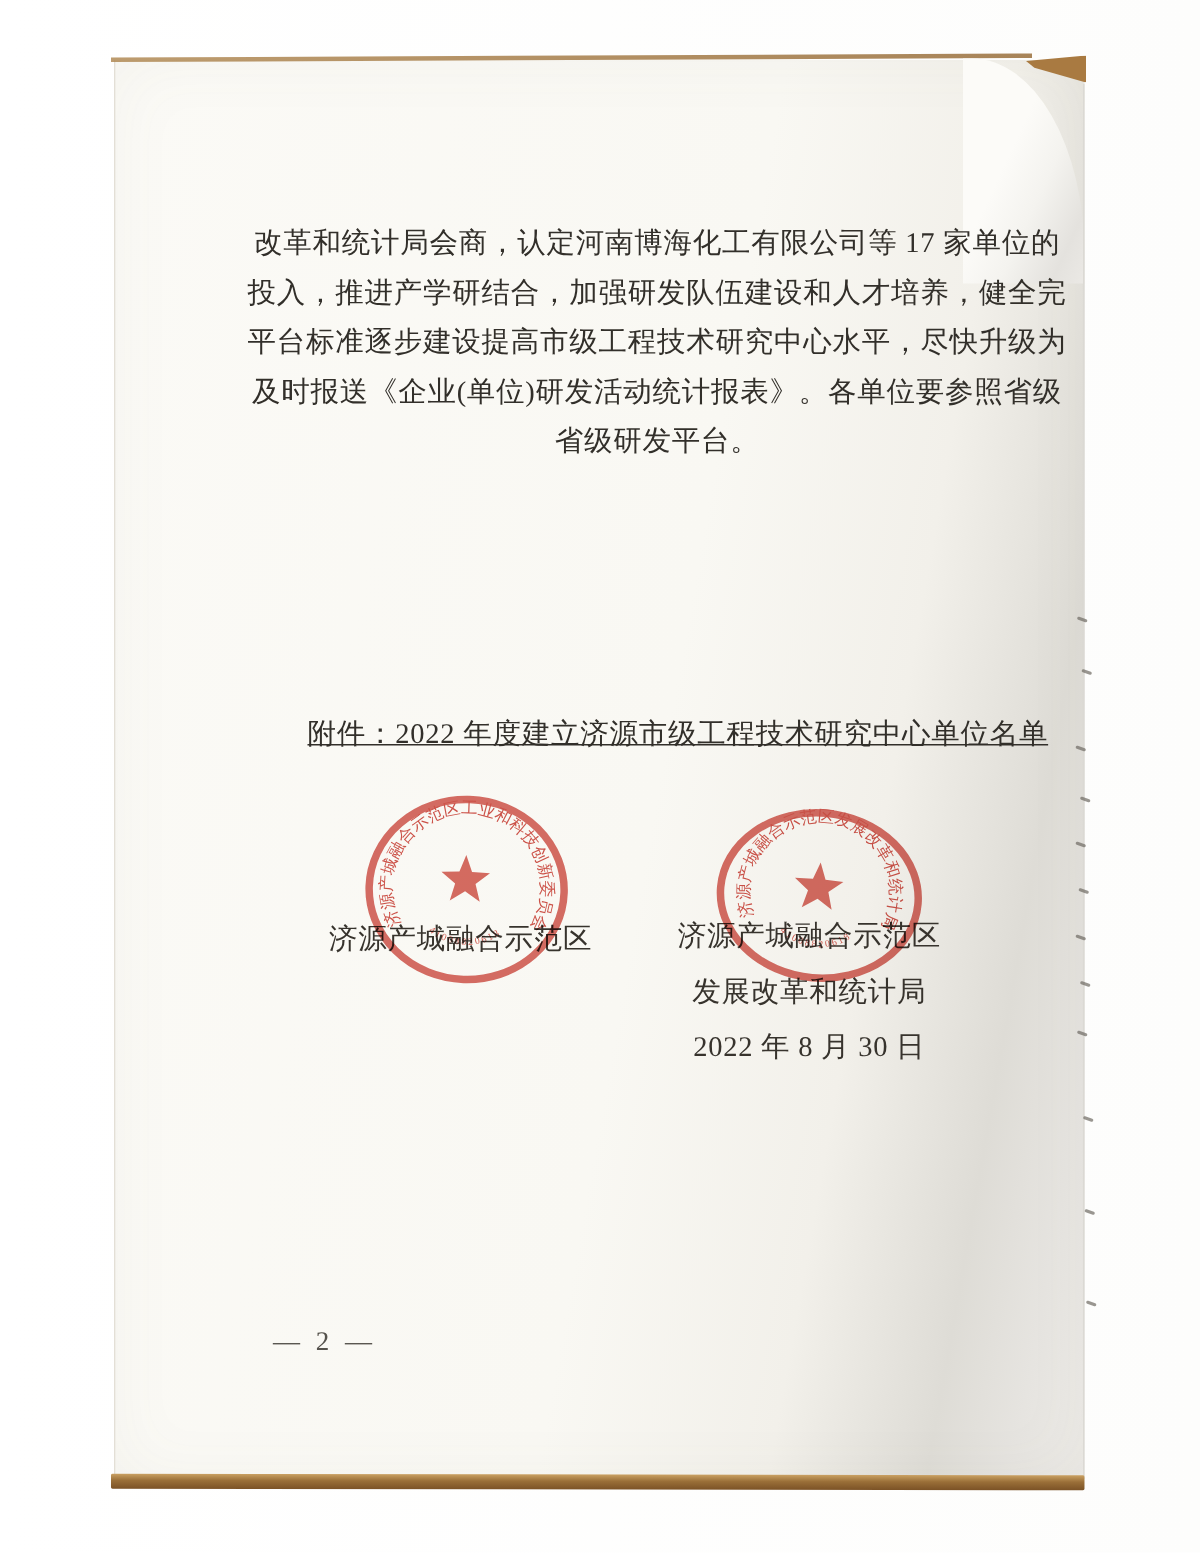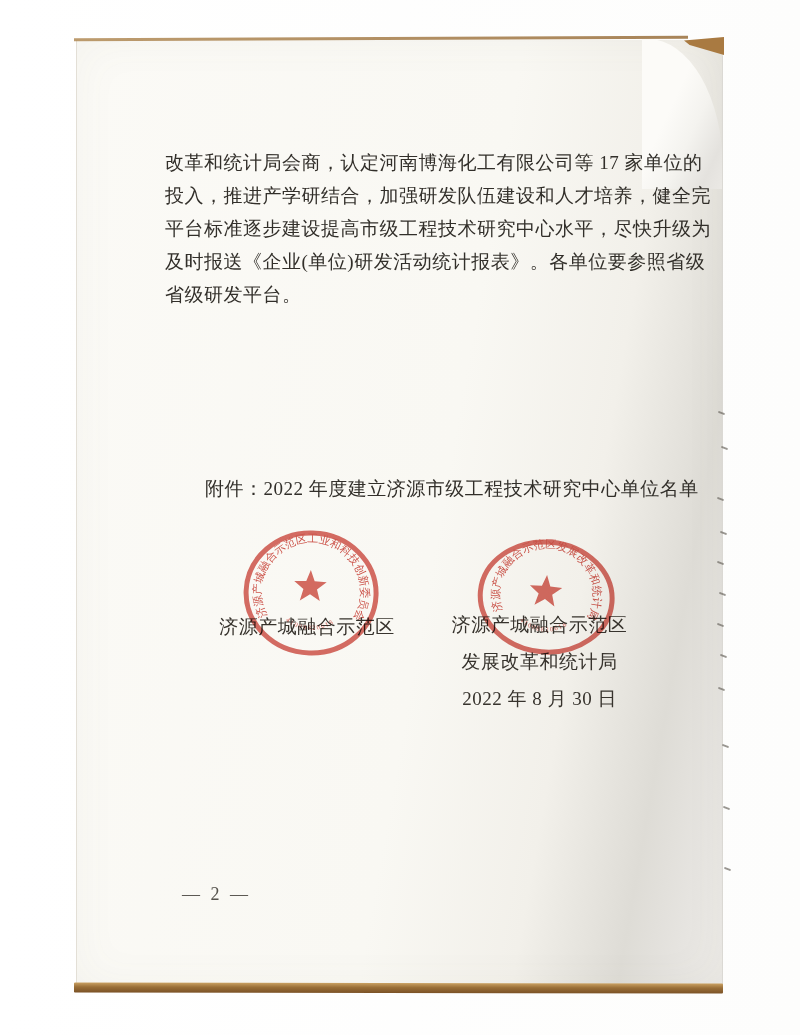--- a/index.html
+++ b/index.html
@@ -22,24 +22,24 @@
     background:linear-gradient(115deg,#fcfbf8 40%,#f4f3ef 62%,#e4e2de 85%,#ebe9e5 100%); }
   .right-edge-line { position:absolute; left:722px; top:56px; width:1px; height:928px; background:#dbd9d4; }
   .bottom-edge { position:absolute; left:74px; top:983px; width:649px; height:10px;
     background:linear-gradient(to bottom,#caa163 0%,#9a6f38 45%,#7b5226 100%);
     transform:rotate(0.1deg); border-radius:1px; }
   .tick { position:absolute; width:7px; height:2px; background:#6e6a62;
     transform:rotate(20deg); border-radius:1px; opacity:.7; }
 
   
   .body-text { position:absolute; left:165px; top:146px; font-size:19px; line-height:33px;
-    color:#322f2a; letter-spacing:.5px; white-space:nowrap; z-index:2; }
+    color:#322f2a; letter-spacing:.5px; white-space:nowrap; z-index:2;text-align:center; }
   .body-text .indent { padding-left:40px; }
   .attachment { position:absolute; left:205px; top:476px; font-size:19px; color:#322f2a;
-    letter-spacing:.5px; white-space:nowrap; z-index:2; }
+    letter-spacing:.5px; white-space:nowrap; z-index:2;text-decoration:underline; }
   .sig { position:absolute; text-align:center; font-size:19px; line-height:37px;
     color:#37332d; letter-spacing:.5px; white-space:nowrap; z-index:2; }
   .sig-left  { left:196px; top:608px; width:222px; }
   .sig-right { left:437px; top:606px; width:205px; }
   .page-num { position:absolute; left:182px; top:884px; font-size:18px; color:#55524c;
     letter-spacing:3px; z-index:2; }
 
   
   .seal { position:absolute; z-index:3; mix-blend-mode:multiply; opacity:.86; }
   .seal-1 { left:243px; top:530px; transform:rotate(2deg); }

